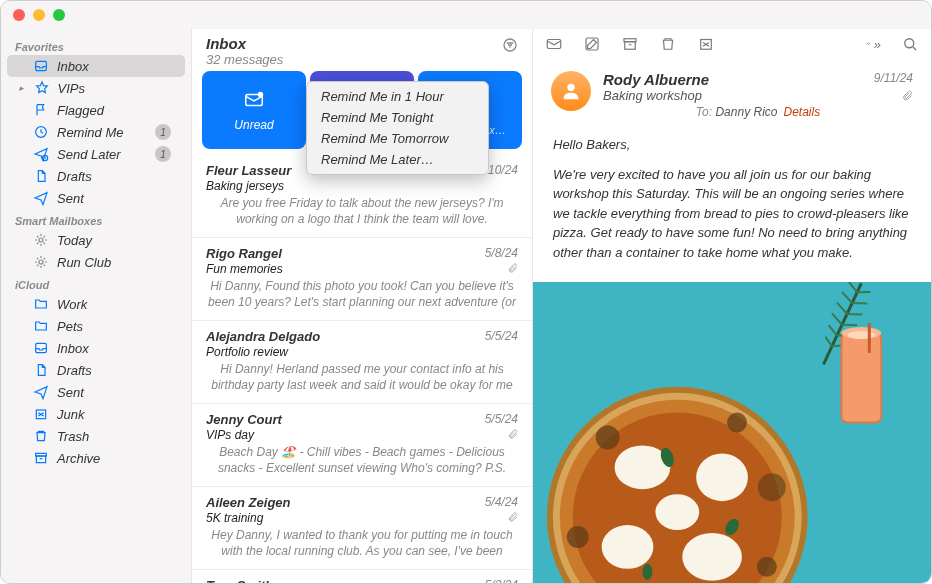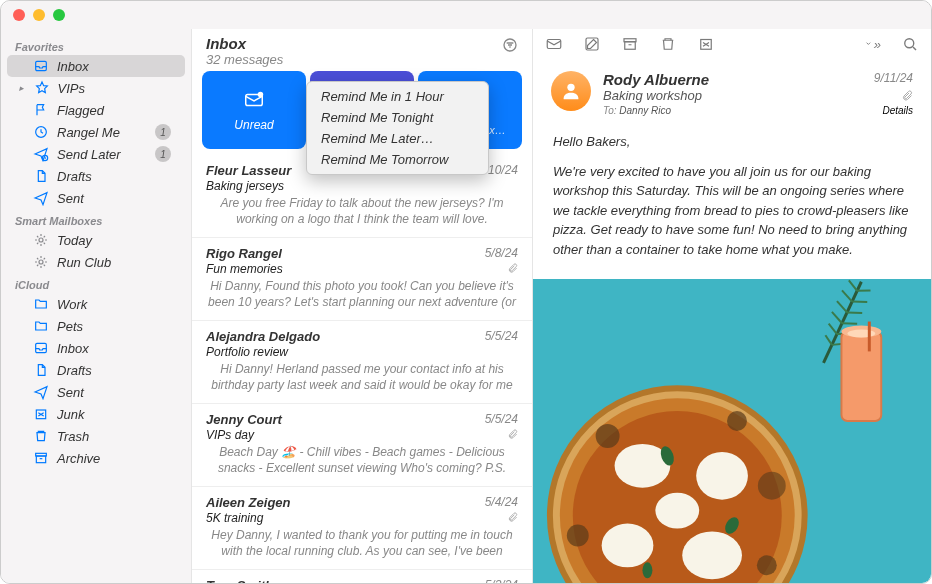--- a/index.html
+++ b/index.html
@@ -48,22 +48,22 @@
 .toolbar { display: flex; align-items: center; padding: 4px 12px; gap: 20px; color: #7a7a7a; height: 30px; }
 .toolbar .sp { flex: 1; }
 .toolbar svg, .toolbar .glyph { width: 18px; height: 18px; }
 .reader-head { display: flex; gap: 12px; padding: 12px 18px 6px; }
 .avatar { width: 40px; height: 40px; border-radius: 50%; background: linear-gradient(#ffb366,#ff8c1a); display: flex; align-items: center; justify-content: center; color: #fff; font-size: 18px; flex-shrink: 0; }
 .rh-main { flex: 1; }
 .rh-top { display: flex; justify-content: space-between; }
 .rh-from { font-weight: 700; font-size: 15px; }
 .rh-date { font-size: 12px; color: #888; }
 .rh-subj { font-size: 13px; color: #555; }
-.rh-to { font-size: 10px; color: #888; margin-top: 2px; display: flex; justify-content: space-between; }
-.rh-details { color: #000000; margin-left: 6px; }
+.rh-to { font-size: 12px; color: #888; margin-top: 2px; display: flex; justify-content: center; }
+.rh-details { color: #c2410c; margin-left: 6px; }
 .reader-body { padding: 10px 20px; font-size: 13px; line-height: 1.5; }
 .reader-body p { margin-bottom: 10px; }
 .reader-img { flex: 1; margin: 0; overflow: hidden; display: flex; align-items: stretch; }
 .reader-img svg { width: 100%; height: 100%; }
 .glyph { display: inline-flex; align-items: center; justify-content: center; }
 </style>
 </head>
 <body>
 
 <div class="titlebar">
@@ -104,21 +104,21 @@
         </span>
         <span class="lbl">Flagged</span>
       </div>
       <div class="sb-item">
         <span class="ic">
           <svg viewBox="0 0 24 24" width="16" height="16" fill="none" stroke="#007aff" stroke-width="1.8">
             <circle cx="12" cy="12" r="8"></circle>
             <path d="M12 8v4l3 2"></path>
           </svg>
         </span>
-        <span class="lbl">Rangel Me</span>
+        <span class="lbl">Remind Me</span>
         <span class="badge">1</span>
       </div>
       <div class="sb-item">
         <span class="ic">
           <svg viewBox="0 0 24 24" width="16" height="16" fill="none" stroke="#007aff" stroke-width="1.8">
             <path d="M3 12l18-8-6 18-3-7z"></path>
             <circle cx="18" cy="18" r="4"></circle>
             <path d="M18 16v2l1 1"></path>
           </svg>
         </span>
@@ -271,22 +271,22 @@
       </div>
       <div class="card pinned">
         <div class="card-title">Rody Albuerne</div>
         <div class="card-sub">hop</div>
         <div class="card-body">We're very ex… shop this Satur…</div>
       </div>
 
       <div class="ctxmenu" id="ctxmenu">
           <div class="mi">Remind Me in 1 Hour</div>
           <div class="mi">Remind Me Tonight</div>
+          <div class="mi">Remind Me Tomorrow</div>
           <div class="mi">Remind Me Later…</div>
-          <div class="mi">Remind Me Tomorrow</div>
         </div>
     </div>
 
     <div class="msgs" id="msgs">
         <div class="msg">
           <div class="row1">
             <span class="from">Fleur Lasseur</span>
             <span class="date">5/10/24</span>
           </div>
           <div class="subj">

